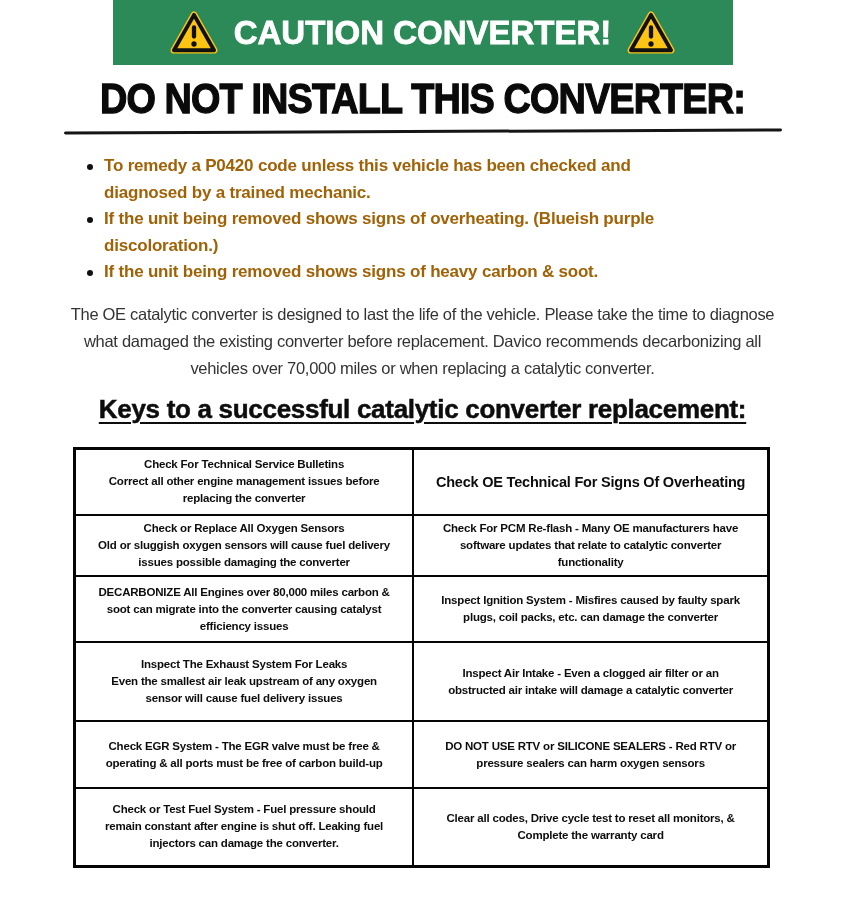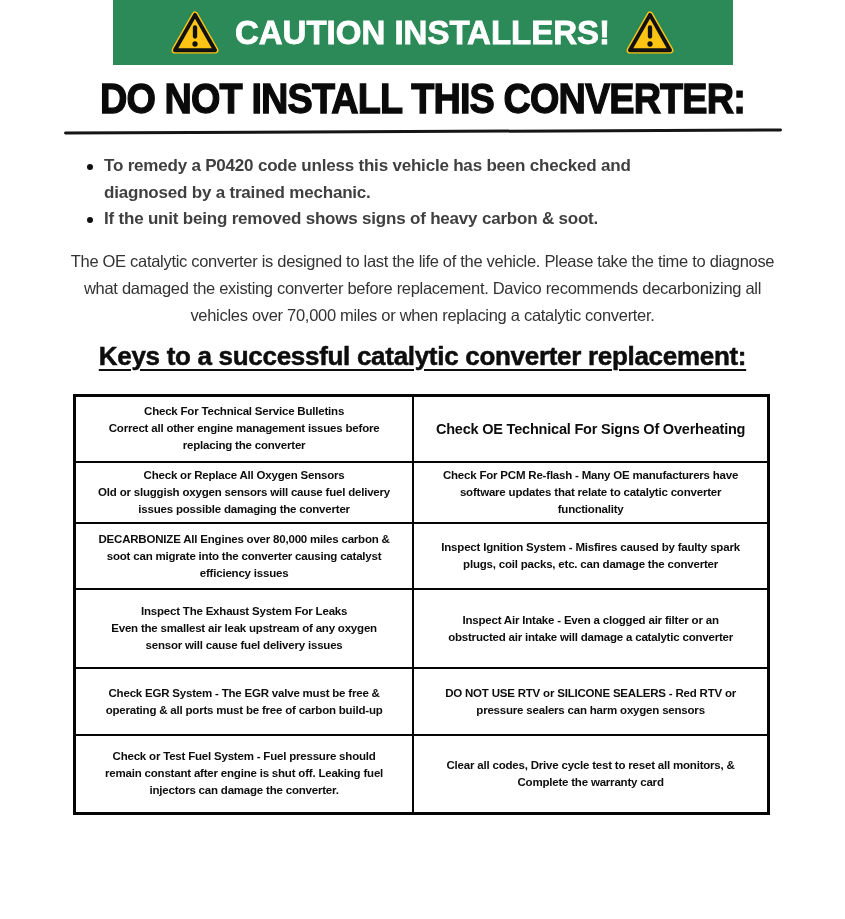--- a/index.html
+++ b/index.html
@@ -61,21 +61,21 @@
   .bullets {
     margin: 20px 0 0 104px;
     width: 620px;
     list-style: none;
   }
   .bullets li {
     position: relative;
     font-weight: bold;
     font-size: 17px;
     line-height: 26.5px;
-    color: #404040;
+    color: #a16207;
     white-space: pre-line;
     letter-spacing: -0.2px;
   }
   .bullets li::before {
     content: "";
     position: absolute;
     left: -17px;
     top: 10.5px;
     width: 6px;
     height: 6px;
@@ -143,40 +143,42 @@
 
 <div class="banner">
   <span>
     <svg class="warn-svg" viewBox="0 0 100 92" aria-hidden="true">
       <path d="M50 8 L92 82 L8 82 Z" fill="none" stroke="#fdc413" stroke-width="14" stroke-linejoin="round"></path>
       <path d="M50 8 L92 82 L8 82 Z" fill="#fdc413" stroke="#111111" stroke-width="8" stroke-linejoin="round"></path>
       <rect x="45.5" y="30" width="9" height="28" rx="4.5" fill="#111111"></rect>
       <circle cx="50" cy="69" r="5.5" fill="#111111"></circle>
     </svg>
   </span>
-  <span class="banner-text">CAUTION INSTALLERS!</span>
+  <span class="banner-text">CAUTION CONVERTER!</span>
   <span>
     <svg class="warn-svg" viewBox="0 0 100 92" aria-hidden="true">
       <path d="M50 8 L92 82 L8 82 Z" fill="none" stroke="#fdc413" stroke-width="14" stroke-linejoin="round"></path>
       <path d="M50 8 L92 82 L8 82 Z" fill="#fdc413" stroke="#111111" stroke-width="8" stroke-linejoin="round"></path>
       <rect x="45.5" y="30" width="9" height="28" rx="4.5" fill="#111111"></rect>
       <circle cx="50" cy="69" r="5.5" fill="#111111"></circle>
     </svg>
   </span>
 </div>
 
 <div class="title-wrap">
   <h1 class="title">DO NOT INSTALL THIS CONVERTER:</h1>
 </div>
 
 <div class="divider"></div>
 
 <ul class="bullets">
   <li>To remedy a P0420 code unless this vehicle has been checked and
 diagnosed by a trained mechanic.</li>
+  <li>If the unit being removed shows signs of overheating. (Blueish purple
+discoloration.)</li>
   <li>If the unit being removed shows signs of heavy carbon &amp; soot.</li>
 </ul>
 
 <p class="paragraph">The OE catalytic converter is designed to last the life of the vehicle. Please take the time to diagnose
 what damaged the existing converter before replacement. Davico recommends decarbonizing all
 vehicles over 70,000 miles or when replacing a catalytic converter.</p>
 
 <div class="keys-wrap">
   <h2 class="keys-heading">Keys to a successful catalytic converter replacement:</h2>
 </div>

